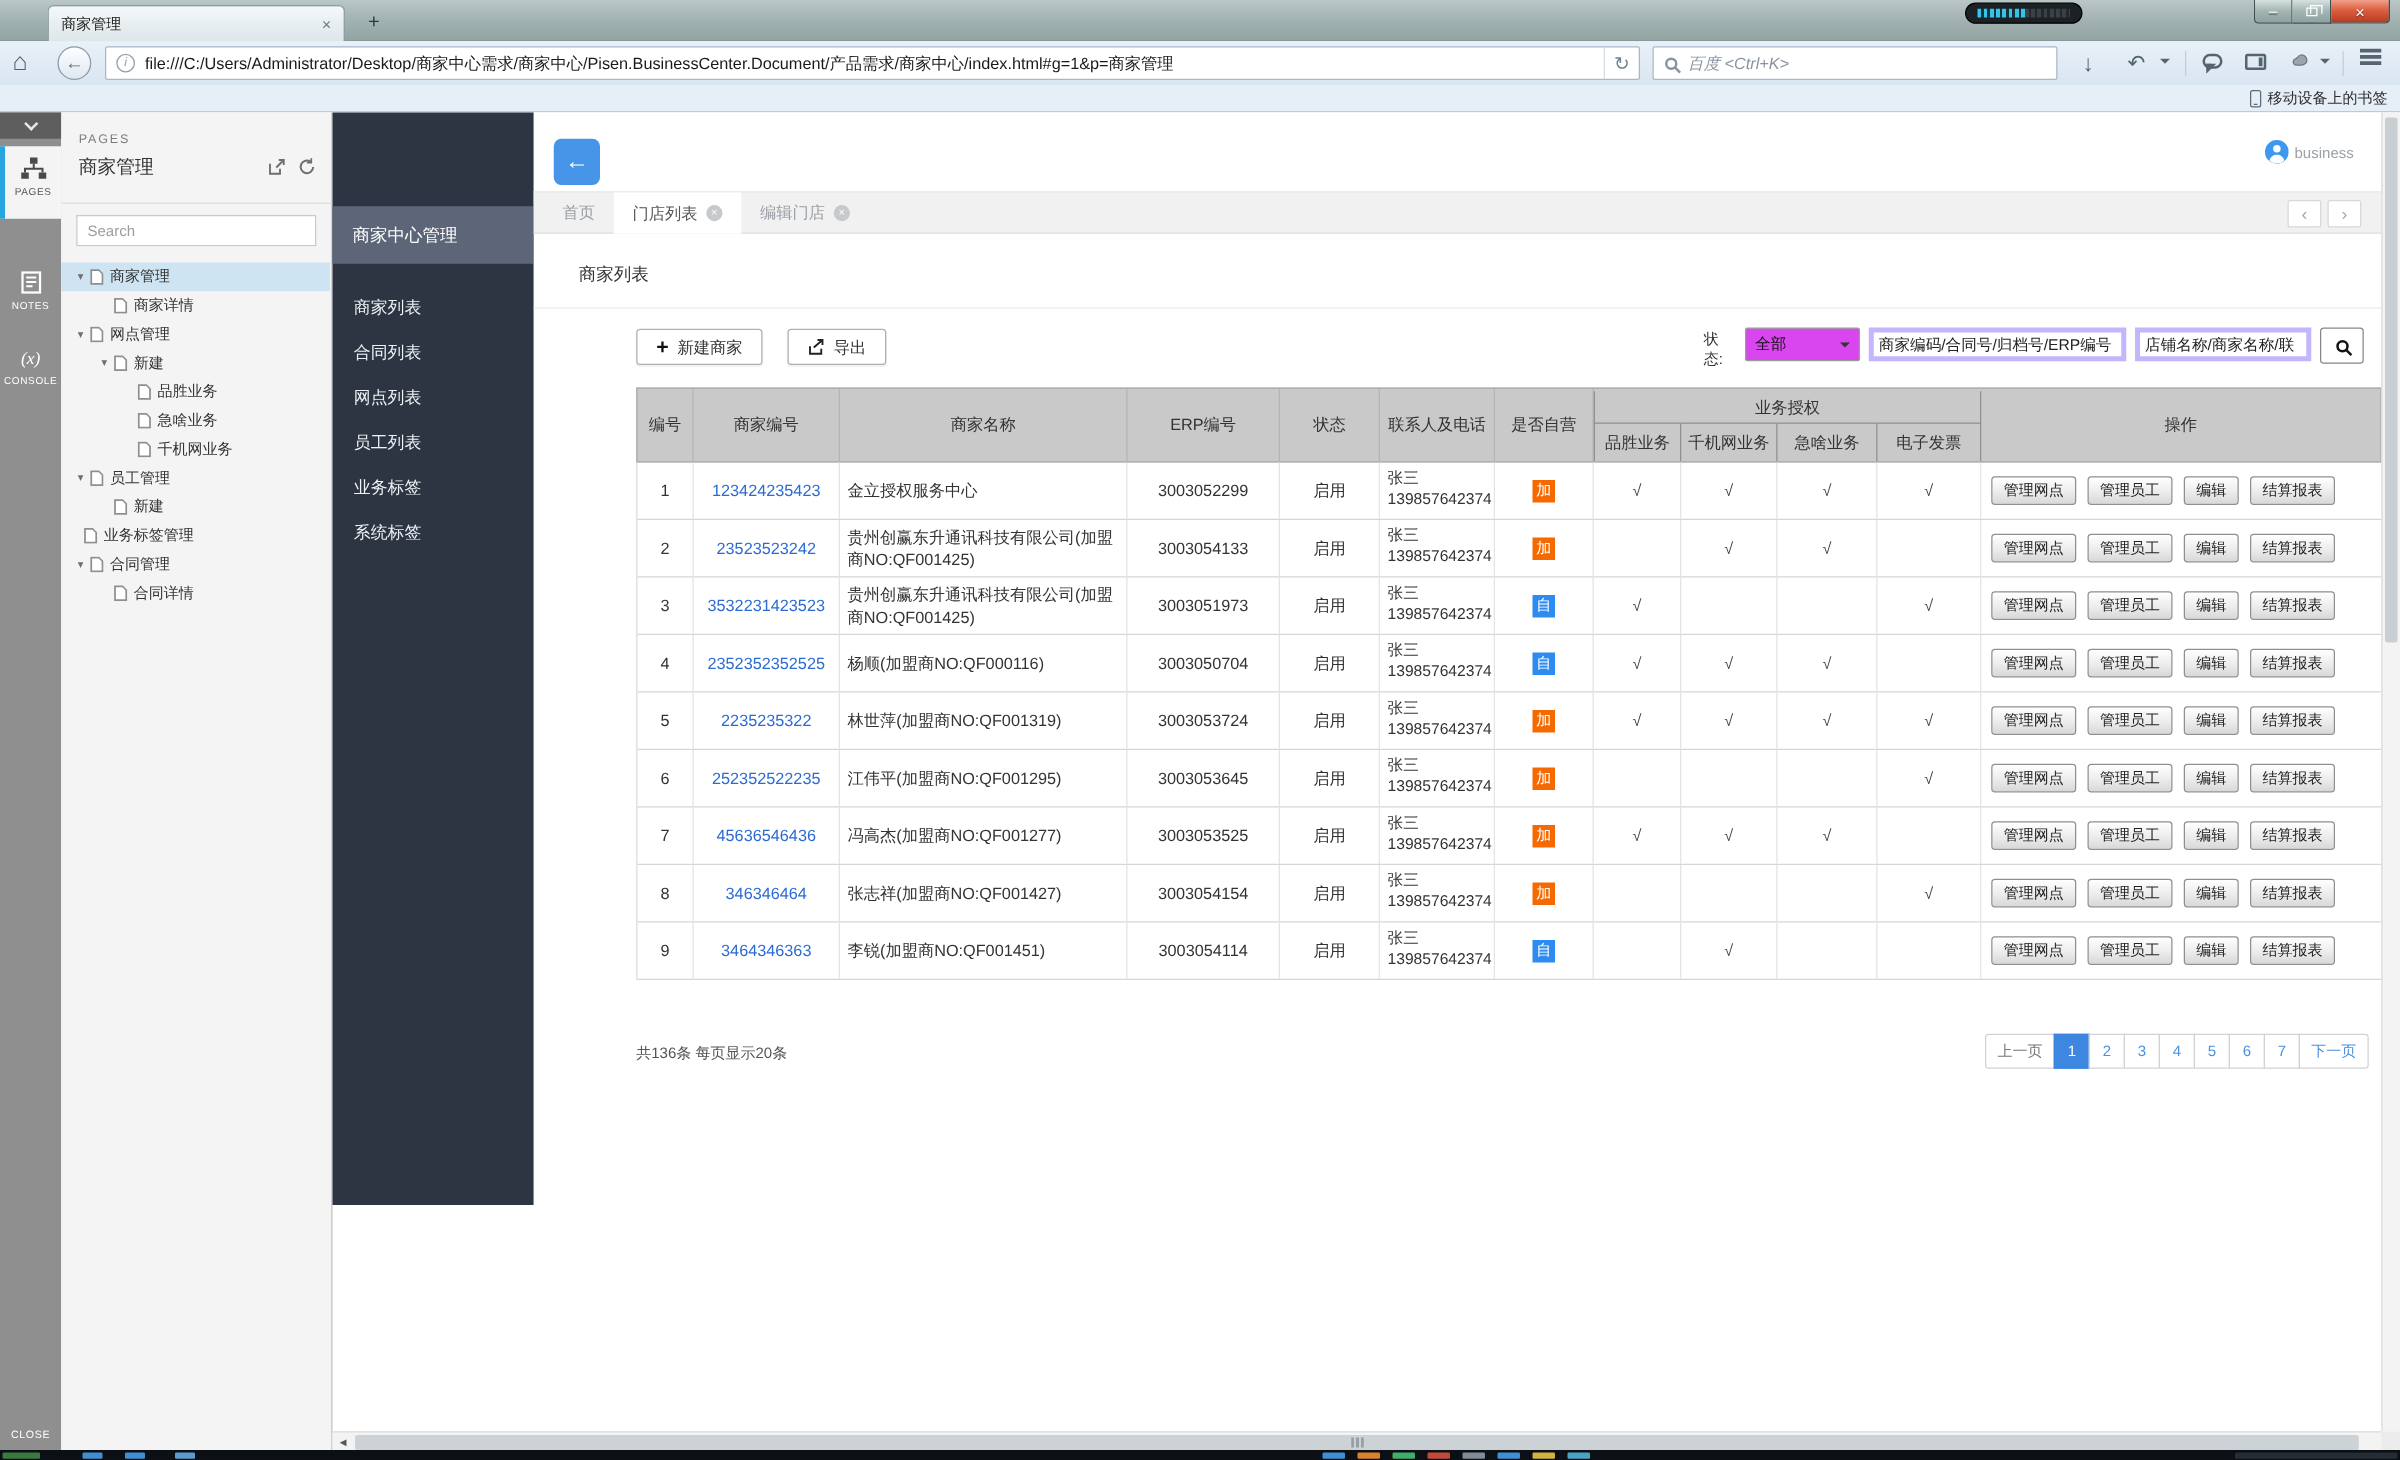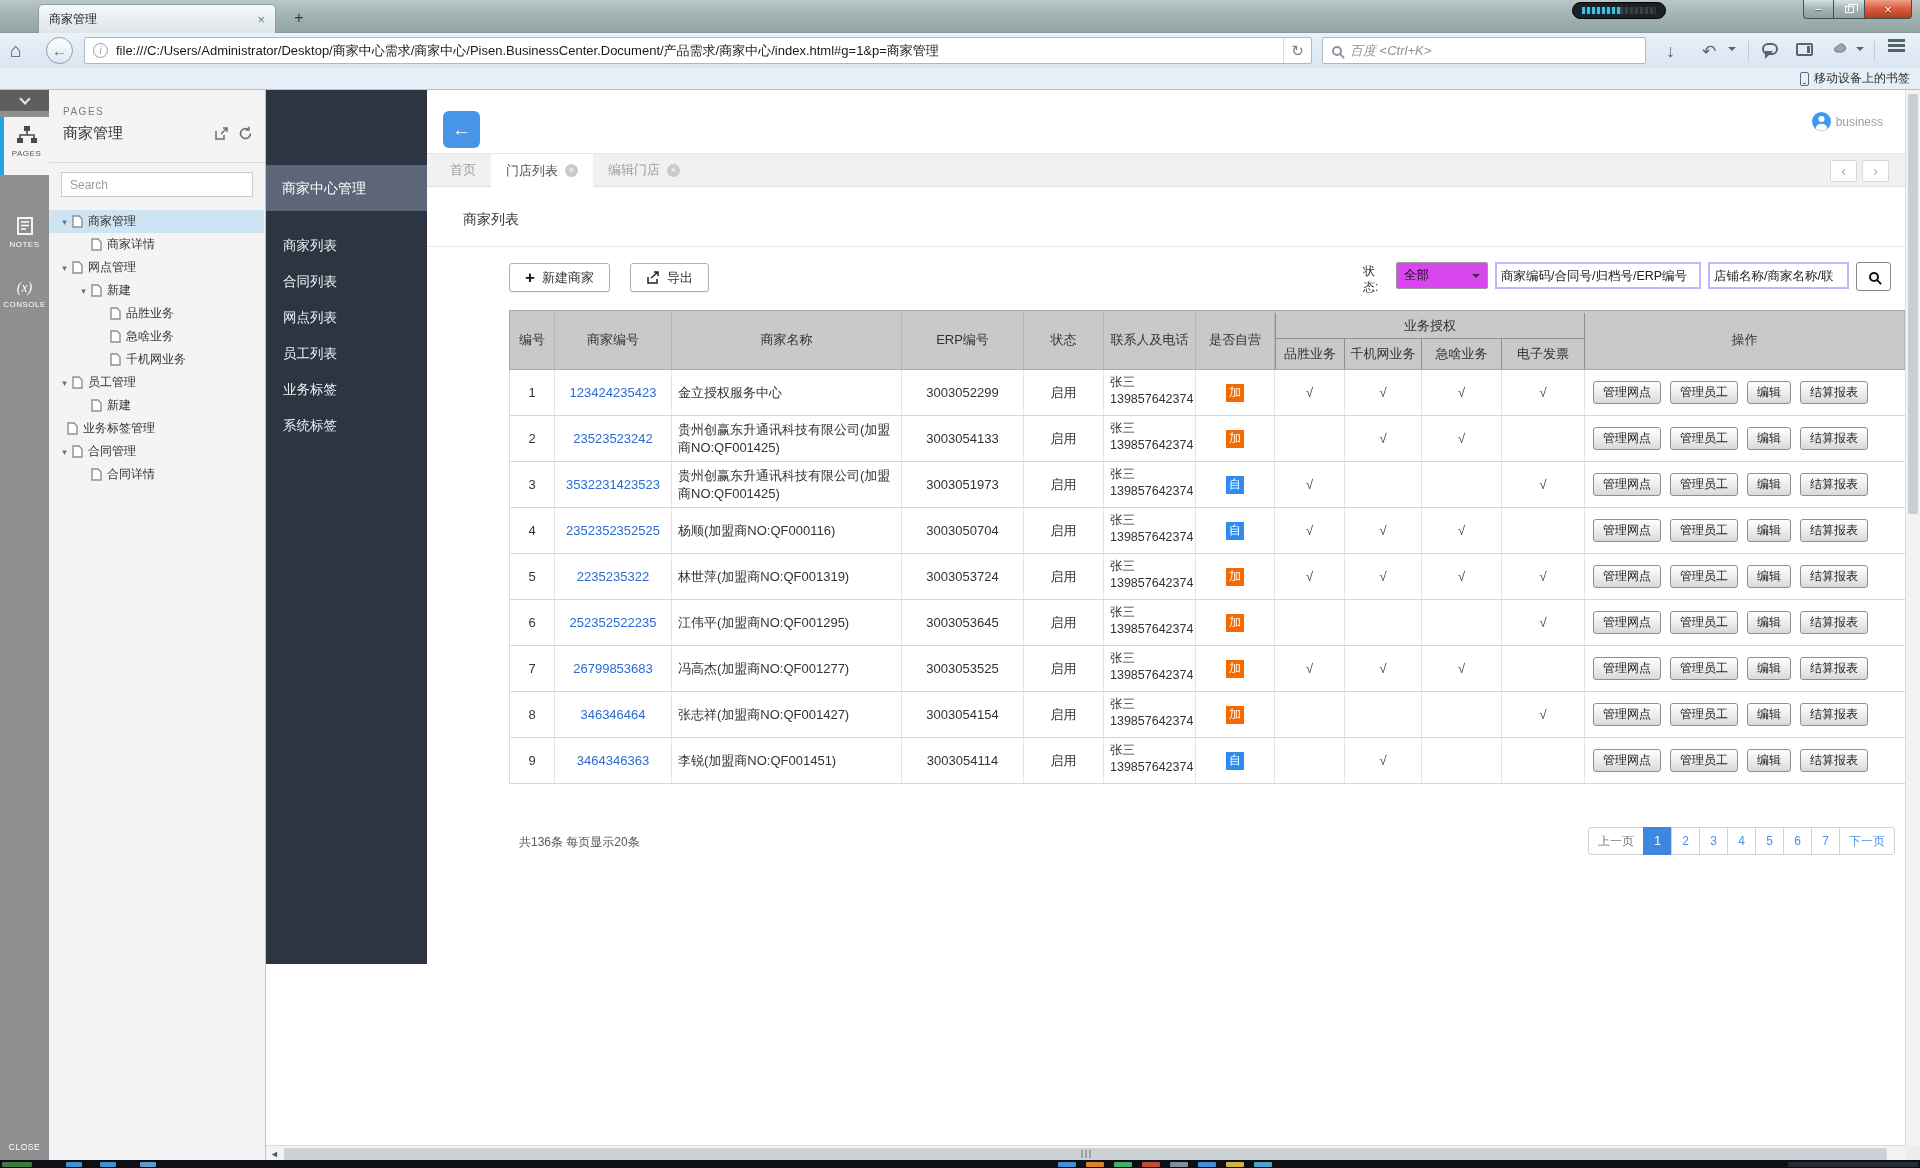--- a/index.html
+++ b/index.html
@@ -140,21 +140,21 @@
   .btn-row { position:absolute; left:82px; top:173px; display:flex; gap:20px; }
   .w-btn { height:29px; border:1px solid #b0b0b0; border-radius:3px; background:#fff; font-size:13px;
     color:#333; display:flex; align-items:center; gap:7px; padding:0 15px; box-shadow:0 1px 1px rgba(0,0,0,.06); }
   .plus-glyph { font-size:17px; font-weight:bold; color:#111; line-height:17px; }
 
   .filter { position:absolute; top:172px; right:14px; display:flex; gap:7px; align-items:flex-start; }
   .status-label { width:26px; font-size:12px; line-height:16px; color:#333; word-break:break-all; padding-top:1px; }
   .status-select { width:92px; height:27px; border:1px solid #9b9b9b; border-radius:2px; background:#d946ef;
     display:flex; align-items:center; font-size:12.5px; padding:0 7px; color:#111; }
   .sel-caret { margin-left:auto; width:0; height:0; border:4px solid transparent; border-top-color:#333; margin-top:4px; }
-  .f-input { height:27px; border:2px solid #c4b5fd; background:#fff; font-size:12.5px; color:#111;
+  .f-input { height:27px; border:4px solid #c4b5fd; background:#fff; font-size:12.5px; color:#111;
     padding:0 4px; outline:none; font-family:"Liberation Sans","DejaVu Sans",sans-serif; }
   .f-input::placeholder { color:#222; }
   .f1 { width:206px; } .f2 { width:141px; }
   .search-btn { width:35px; height:29px; border:1px solid #868686; border-radius:3px; background:#fff;
     color:#111; display:flex; align-items:center; justify-content:center; }
   .search-btn .mag { border-width:2.5px; }
 
   
   #mtable { position:absolute; left:82px; top:220px; width:1397px; font-size:13px; }
   .tgrid { display:grid; grid-template-columns:45px 117px 230px 122px 80px 92px 79px 70px 77px 80px 83px 1fr; }
@@ -176,21 +176,21 @@
   .code-link { color:#2b6bd3; cursor:pointer; }
   .contact-cell { flex-direction:column; align-items:flex-start; justify-content:center; font-size:12.5px; line-height:17px; }
   .badge { width:18px; height:18px; color:#fff; font-size:12px; display:flex; align-items:center;
     justify-content:center; }
   .checkmark { color:#444; }
   .actions-cell { gap:9px; justify-content:flex-start; padding-left:8px; }
   .act-btn { height:23px; padding:0 9px; border:1px solid #8f8f8f; border-radius:3px; font-size:12px; color:#222;
     background:linear-gradient(#ffffff,#ececec 55%,#d8d8d8); box-shadow:inset 0 1px 0 #fff; white-space:nowrap;
     display:flex; align-items:center; }
 
-  .footer-count { position:absolute; left:92px; top:744px; font-size:12px; color:#555; }
+  .footer-count { position:absolute; left:82px; top:744px; font-size:12px; color:#555; }
   #pagination { position:absolute; right:10px; top:737px; display:flex; }
   .pg { min-width:29px; height:28px; border:1px solid #d2d2d2; margin-left:-1px; background:#fff;
     display:flex; align-items:center; justify-content:center; font-size:12px; color:#4a90e2; padding:0 6px; }
   .pg.first { border-radius:3px 0 0 3px; } .pg.last { border-radius:0 3px 3px 0; }
   .pg.prev { color:#777; width:56px; }
   .pg.next { width:56px; }
   .pg.active { background:#3d87e0; border-color:#3d87e0; color:#fff; }
 
   
   #vscroll { position:absolute; left:1905px; top:90px; width:15px; height:1055px; background:#f3f3f3;
@@ -721,21 +721,21 @@
             <div class="bc actions-cell">
               <div class="act-btn">管理网点</div>
               <div class="act-btn">管理员工</div>
               <div class="act-btn">编辑</div>
               <div class="act-btn">结算报表</div>
             </div>
           </div>
           <div class="trow tgrid">
             <div class="bc ">7</div>
             <div class="bc ">
-              <span class="code-link">26799853683</span>
+              <span class="code-link">45636546436</span>
             </div>
             <div class="bc left">冯高杰(加盟商NO:QF001277)</div>
             <div class="bc ">3003053525</div>
             <div class="bc ">启用</div>
             <div class="bc left contact-cell">
               <span>张三</span>
               <span>139857642374</span>
             </div>
             <div class="bc ">
               <span class="badge" style="background: rgb(245, 106, 0);">加</span>

